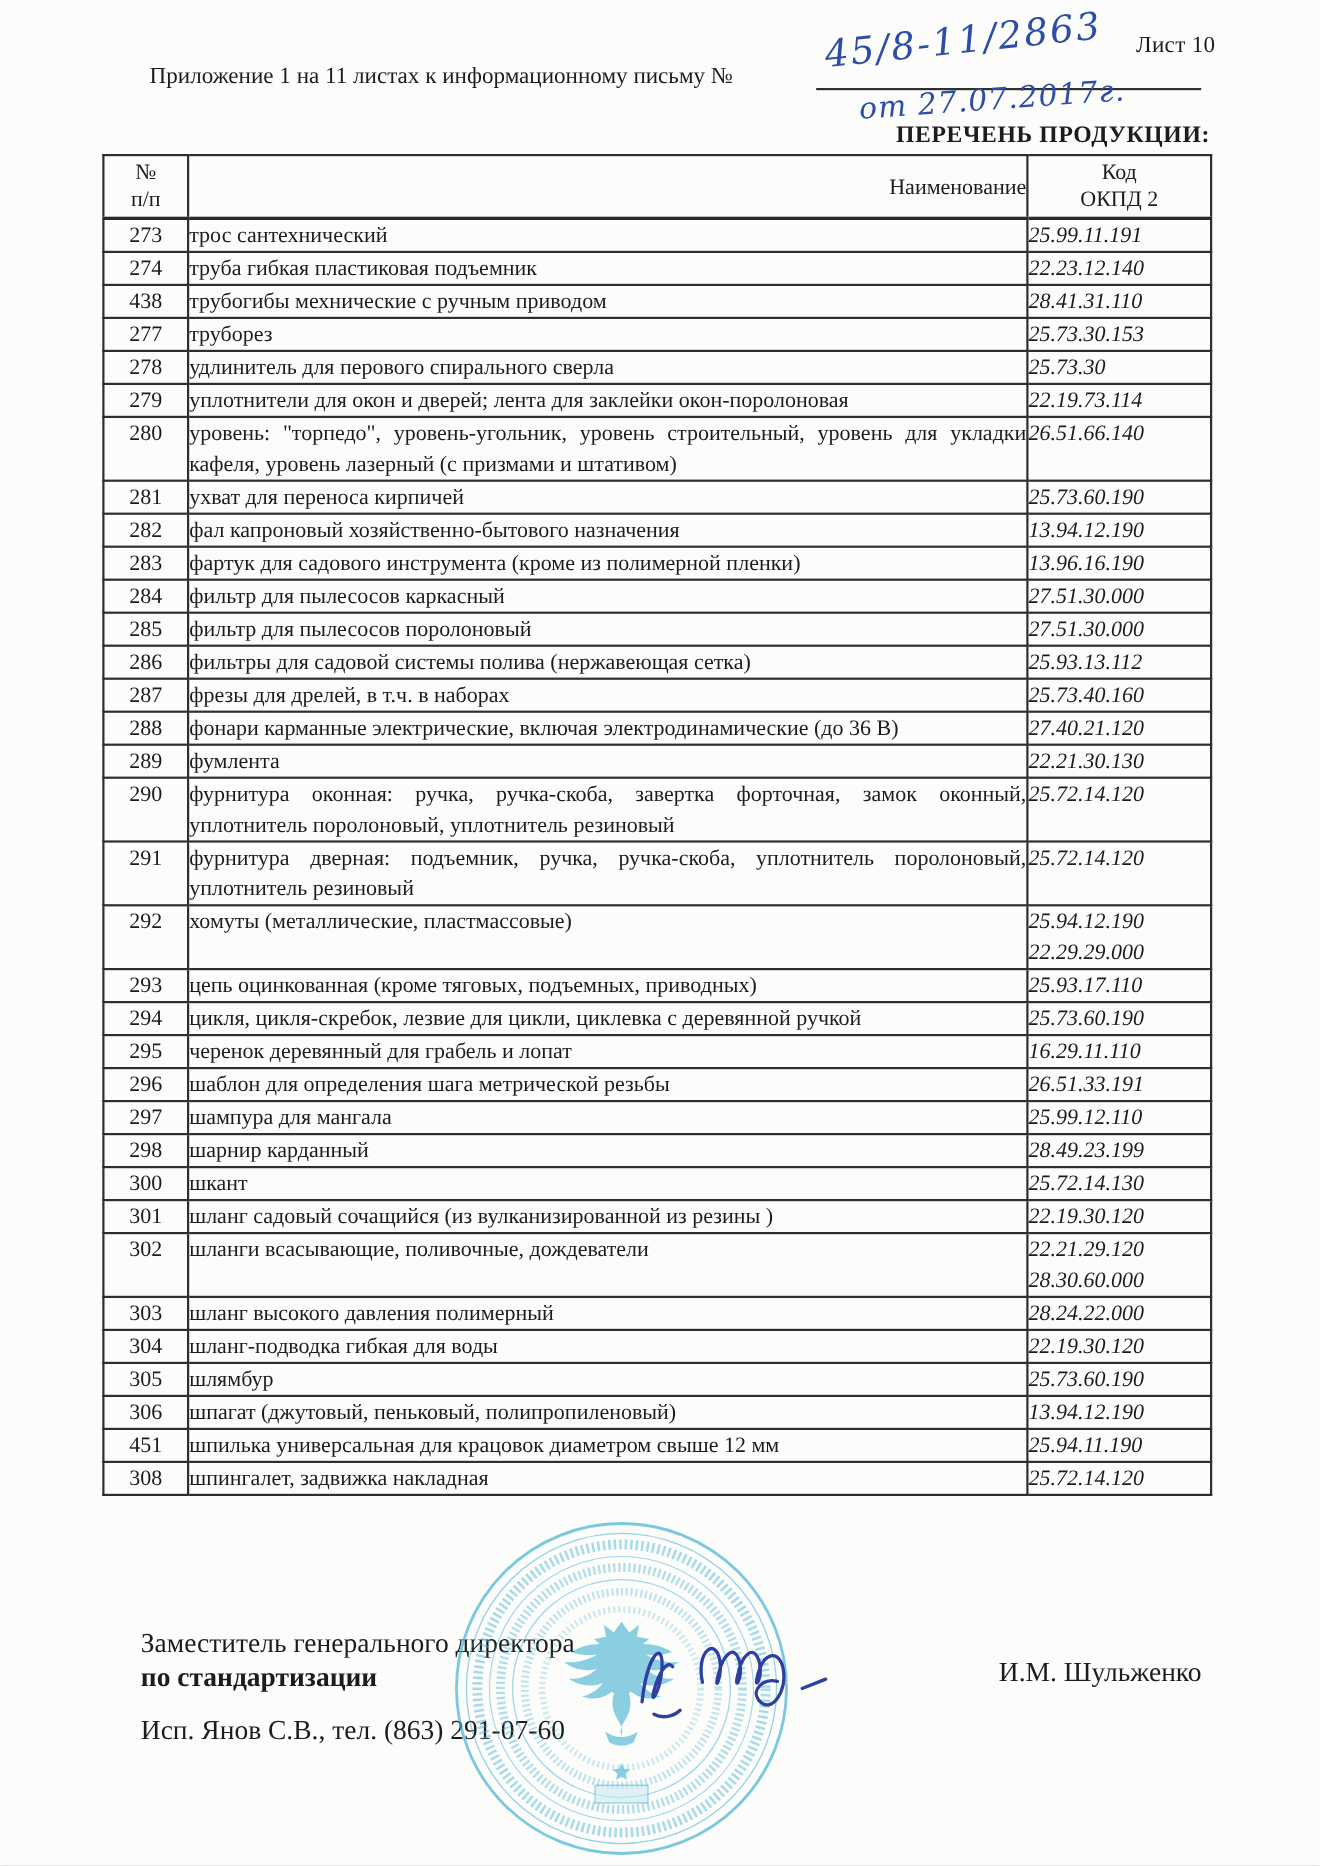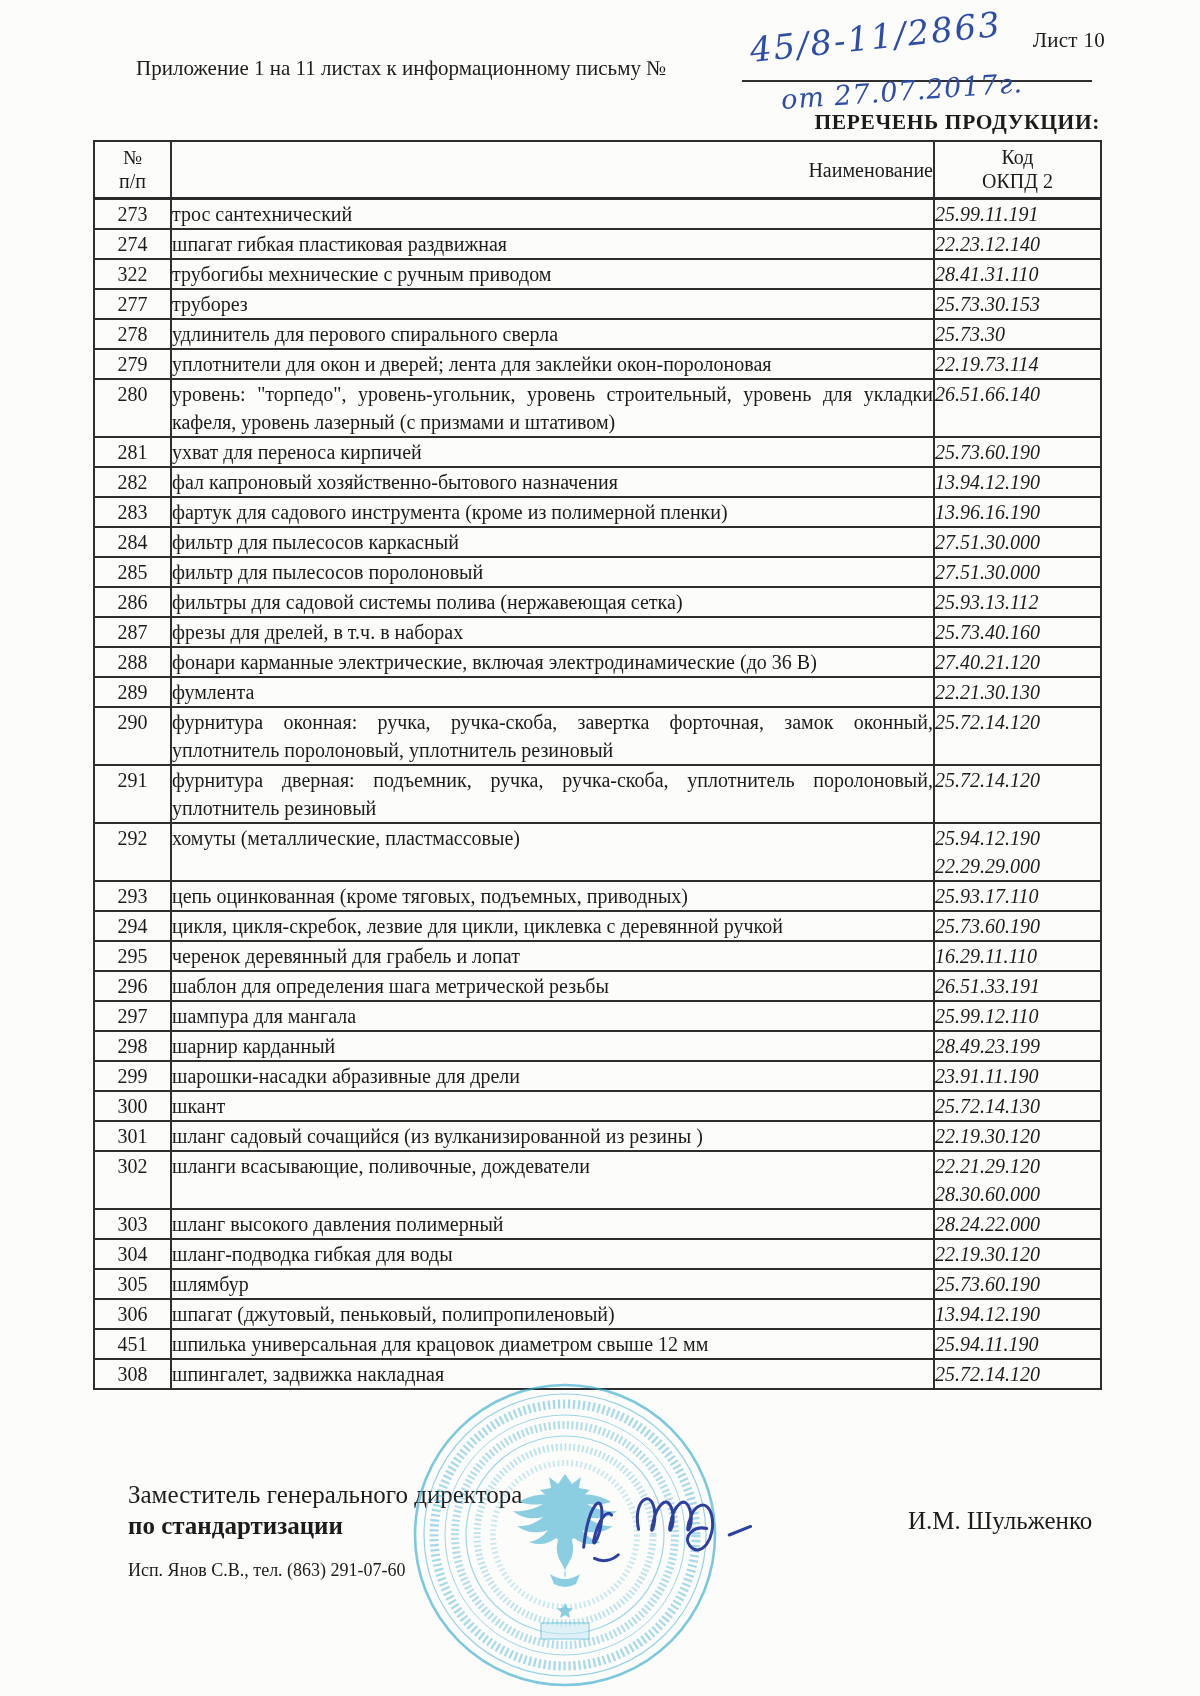--- a/index.html
+++ b/index.html
@@ -68,21 +68,21 @@
     text-align:justify;line-height:28px;
     padding:0 10px 0 16px;
   }
   td.c-code{
     text-align:left;line-height:28px;white-space:pre-line;font-style:italic;
   }
   .footer-line{position:absolute;font-size:25px;white-space:nowrap;}
   .f-pos1{left:128px;top:1481px;}
   .f-pos2{left:128px;top:1512px;font-weight:bold;}
   .f-name{left:908px;top:1507px;}
-  .f-exec{left:128px;top:1560px;font-size:18px;}
+  .f-exec{left:128px;top:1560px;font-size:25px;}
   .stamp-svg{position:absolute;left:408px;top:1378px;opacity:.88;}
   .signature-svg{position:absolute;left:568px;top:1462px;transform:rotate(-4deg);}
 </style>
 </head>
 <body>
 
 <div class="page">
 
   <div class="sheet-label">Лист 10</div>
 
@@ -114,25 +114,25 @@
         </tr>
       </thead>
       <tbody>
           <tr>
       <td class="c-num">273</td>
       <td class="c-name">трос сантехнический</td>
       <td class="c-code">25.99.11.191</td>
     </tr>
           <tr>
       <td class="c-num">274</td>
-      <td class="c-name">шпагат гибкая пластиковая раздвижная</td>
+      <td class="c-name">труба гибкая пластиковая подъемник</td>
       <td class="c-code">22.23.12.140</td>
     </tr>
           <tr>
-      <td class="c-num">322</td>
+      <td class="c-num">438</td>
       <td class="c-name">трубогибы мехнические с ручным приводом</td>
       <td class="c-code">28.41.31.110</td>
     </tr>
           <tr>
       <td class="c-num">277</td>
       <td class="c-name">труборез</td>
       <td class="c-code">25.73.30.153</td>
     </tr>
           <tr>
       <td class="c-num">278</td>
@@ -232,25 +232,20 @@
     </tr>
           <tr>
       <td class="c-num">297</td>
       <td class="c-name">шампура для мангала</td>
       <td class="c-code">25.99.12.110</td>
     </tr>
           <tr>
       <td class="c-num">298</td>
       <td class="c-name">шарнир карданный</td>
       <td class="c-code">28.49.23.199</td>
-    </tr>
-          <tr>
-      <td class="c-num">299</td>
-      <td class="c-name">шарошки-насадки абразивные для дрели</td>
-      <td class="c-code">23.91.11.190</td>
     </tr>
           <tr>
       <td class="c-num">300</td>
       <td class="c-name">шкант</td>
       <td class="c-code">25.72.14.130</td>
     </tr>
           <tr>
       <td class="c-num">301</td>
       <td class="c-name">шланг садовый сочащийся (из вулканизированной из резины )</td>
       <td class="c-code">22.19.30.120</td>

